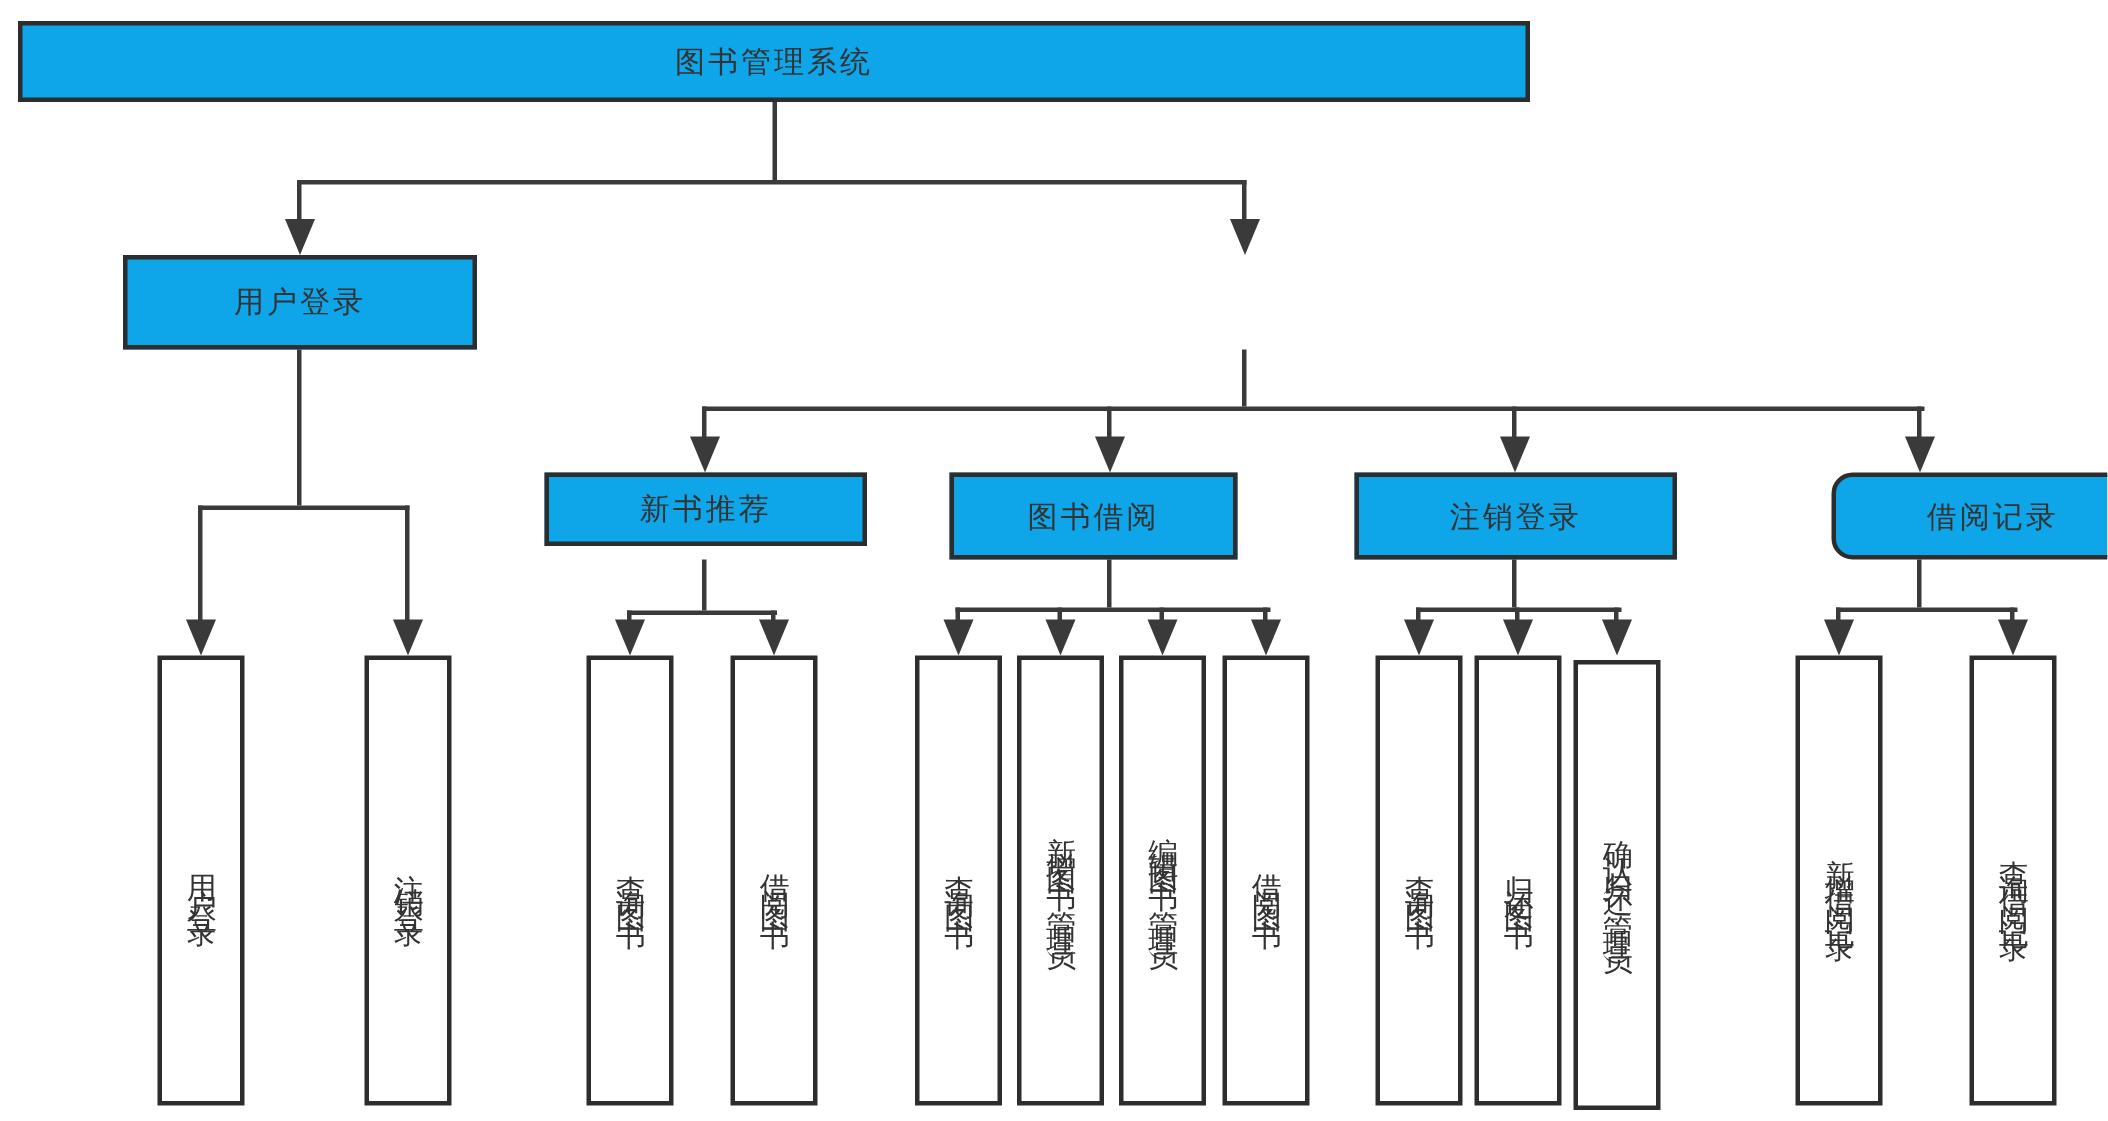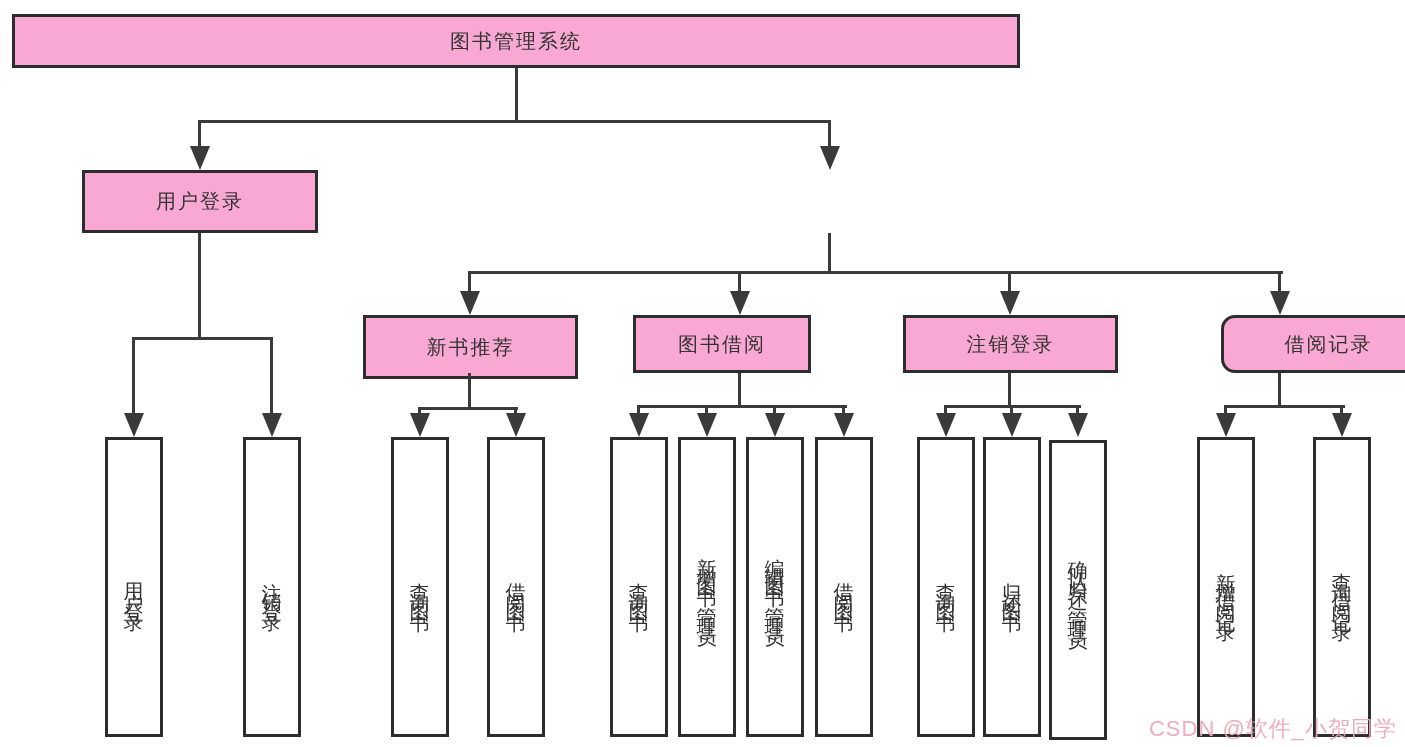--- a/index.html
+++ b/index.html
@@ -7,21 +7,21 @@
     position: relative;
     width: 1405px;
     height: 747px;
     background: #ffffff;
     font-family: "Liberation Sans", "DejaVu Sans", sans-serif;
     overflow: hidden;
   }
   .box {
     position: absolute;
     box-sizing: border-box;
-    background: #f9a8d4;
+    background: #0ea5e9;
     border: 3px solid #2d2d2d;
     display: flex;
     align-items: center;
     justify-content: center;
     color: #333333;
     font-size: 20px;
     letter-spacing: 2px;
   }
   .vbox {
     position: absolute;
@@ -89,24 +89,24 @@
   <div class="seg" style="left:468px; top:271px; width:815px; height:3px;"></div>
   <div class="seg" style="left:468px; top:271px; width:3px; height:24px;"></div>
   <div class="arrow" style="left:460px; top:291px;"></div>
   <div class="seg" style="left:738px; top:271px; width:3px; height:24px;"></div>
   <div class="arrow" style="left:730px; top:291px;"></div>
   <div class="seg" style="left:1008px; top:271px; width:3px; height:24px;"></div>
   <div class="arrow" style="left:1000px; top:291px;"></div>
   <div class="seg" style="left:1278px; top:271px; width:3px; height:24px;"></div>
   <div class="arrow" style="left:1270px; top:291px;"></div>
 
-  <div class="box" style="left:363px; top:315px; width:215px; height:64px;">
+  <div class="box" style="left:363px; top:315px; width:215px; height:49px;">
     <span>新书推荐</span>
   </div>
-  <div class="box" style="left:633px; top:315px; width:178px; height:58px;">
+  <div class="box" style="left:633px; top:315px; width:192px; height:58px;">
     <span>图书借阅</span>
   </div>
   <div class="box" style="left:903px; top:315px; width:215px; height:58px;">
     <span>注销登录</span>
   </div>
   <div class="box" style="left:1221px; top:315px; width:215px; height:58px;border-radius:14px;">
     <span>借阅记录</span>
   </div>
 
   <div class="seg" style="left:468px; top:373px; width:3px; height:34px;"></div>
@@ -180,15 +180,14 @@
     <span class="vlabel">确认归还（管理员）</span>
   </div>
 
   <div class="vbox" style="left:1197px; top:437px; width:58px; height:300px;">
     <span class="vlabel">新增借阅记录</span>
   </div>
   <div class="vbox" style="left:1313px; top:437px; width:58px; height:300px;">
     <span class="vlabel">查询借阅记录</span>
   </div>
 
-  <div class="watermark">CSDN @软件_小贺同学</div>
 
 </div>
 
 </body></html>

